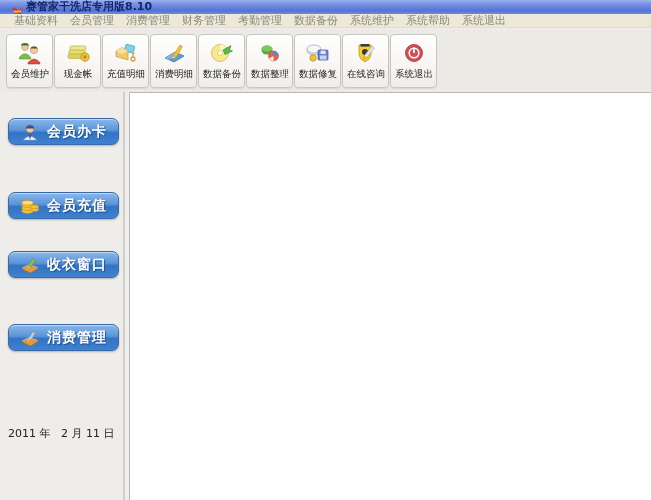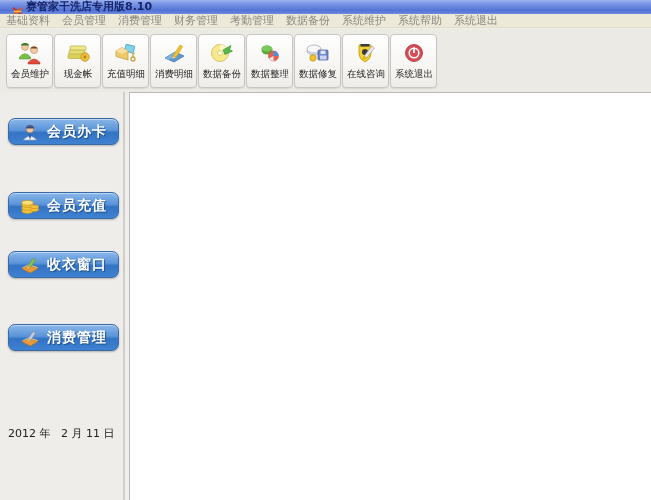--- a/index.html
+++ b/index.html
@@ -8,21 +8,21 @@
     -webkit-font-smoothing:antialiased;}
   
   .titlebar{position:absolute;left:0;top:0;width:651px;height:14px;
     background:linear-gradient(180deg,#9db4ee 0%,#7b97e6 25%,#5374d6 75%,#6b8ae0 100%);
     display:flex;align-items:center;padding-left:12px;box-sizing:border-box;}
   .titleicon{width:11px;height:11px;margin-right:3px;flex:0 0 auto;}
   .titletext{font-size:11px;font-weight:bold;color:#17266b;white-space:nowrap;line-height:14px;}
   
   .menubar{position:absolute;left:0;top:14px;width:651px;height:14px;
     background:#ece9d8;border-bottom:1px solid #e0dcc8;display:flex;align-items:center;
-    padding-left:0;box-sizing:border-box;}
+    padding-left:8px;box-sizing:border-box;}
   .menuitem{font-size:11px;color:#8a887e;padding:0 6px;white-space:nowrap;cursor:pointer;line-height:14px;}
   
   .toolbar{position:absolute;left:0;top:29px;width:651px;height:63px;
     background:#ebeae5;display:flex;align-items:center;gap:1px;
     padding-left:6px;box-sizing:border-box;}
   .tbtn{width:45px;height:52px;background:linear-gradient(180deg,#ffffff 0%,#f5f4f1 70%,#edecE8 100%);
     border:1px solid #c7c6c2;border-radius:4px;box-shadow:0 1px 1px rgba(0,0,0,.08);
     display:flex;flex-direction:column;align-items:center;justify-content:center;gap:2px;
     cursor:pointer;flex:0 0 auto;}
   .ticon{width:26px;height:24px;display:block;}
@@ -242,19 +242,19 @@
           <svg viewBox="0 0 20 20">
             <path d="M2 13 L9 9.5 L18 12.5 L10.5 17 Z" fill="#fff8ec" stroke="#c8a878" stroke-width="0.5"></path>
             <path d="M2 14 L9 10.5 L18 13.5 L10.5 18 Z" fill="#e8983a" stroke="#b06a18" stroke-width="0.6"></path>
             <path d="M8 11 L13 3.5 L15.5 5 L10.8 12.3 Z" fill="#c8ccd8" stroke="#7a8298" stroke-width="0.5"></path>
             <path d="M8 11 L10.8 12.3 L7 13.4 Z" fill="#f8e0b0" stroke="#b8901a" stroke-width="0.4"></path>
           </svg>
         </span>
         <span class="slabel">消费管理</span>
       </div>
 
-      <div class="datelabel">2012 年   2 月 11 日</div>
+      <div class="datelabel">2011 年   2 月 11 日</div>
     </div>
 
     <div class="mainpanel"></div>
   </div>
 
 </div>
 
 </body></html>

